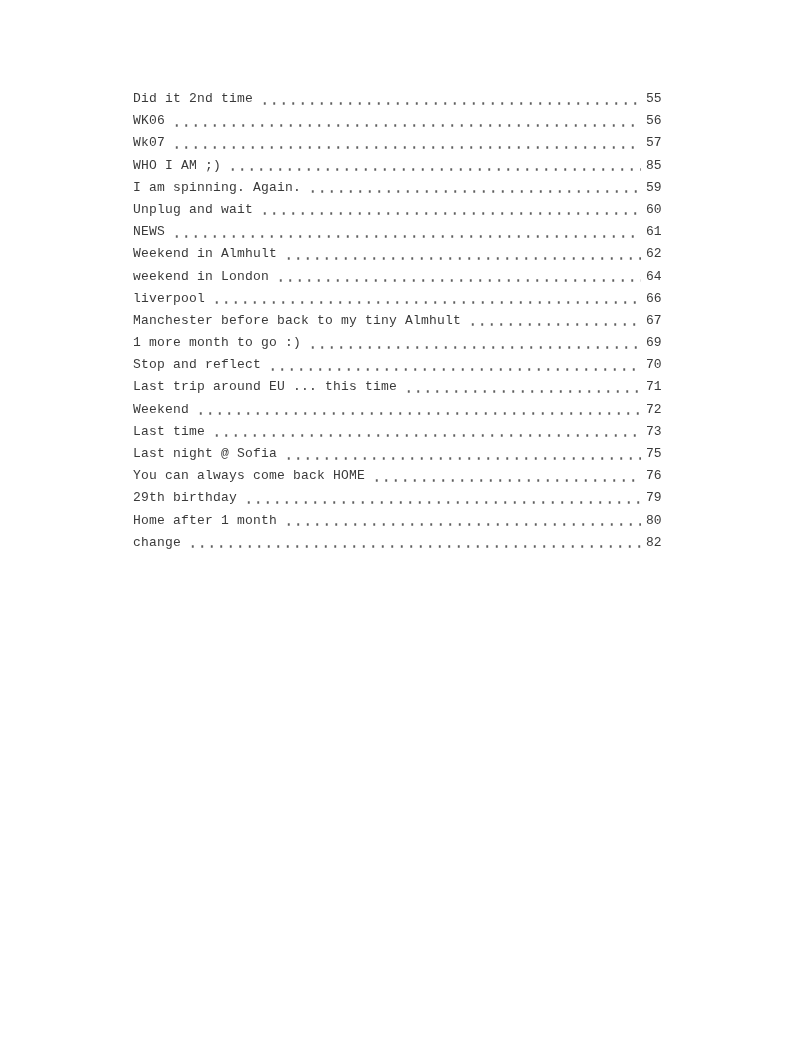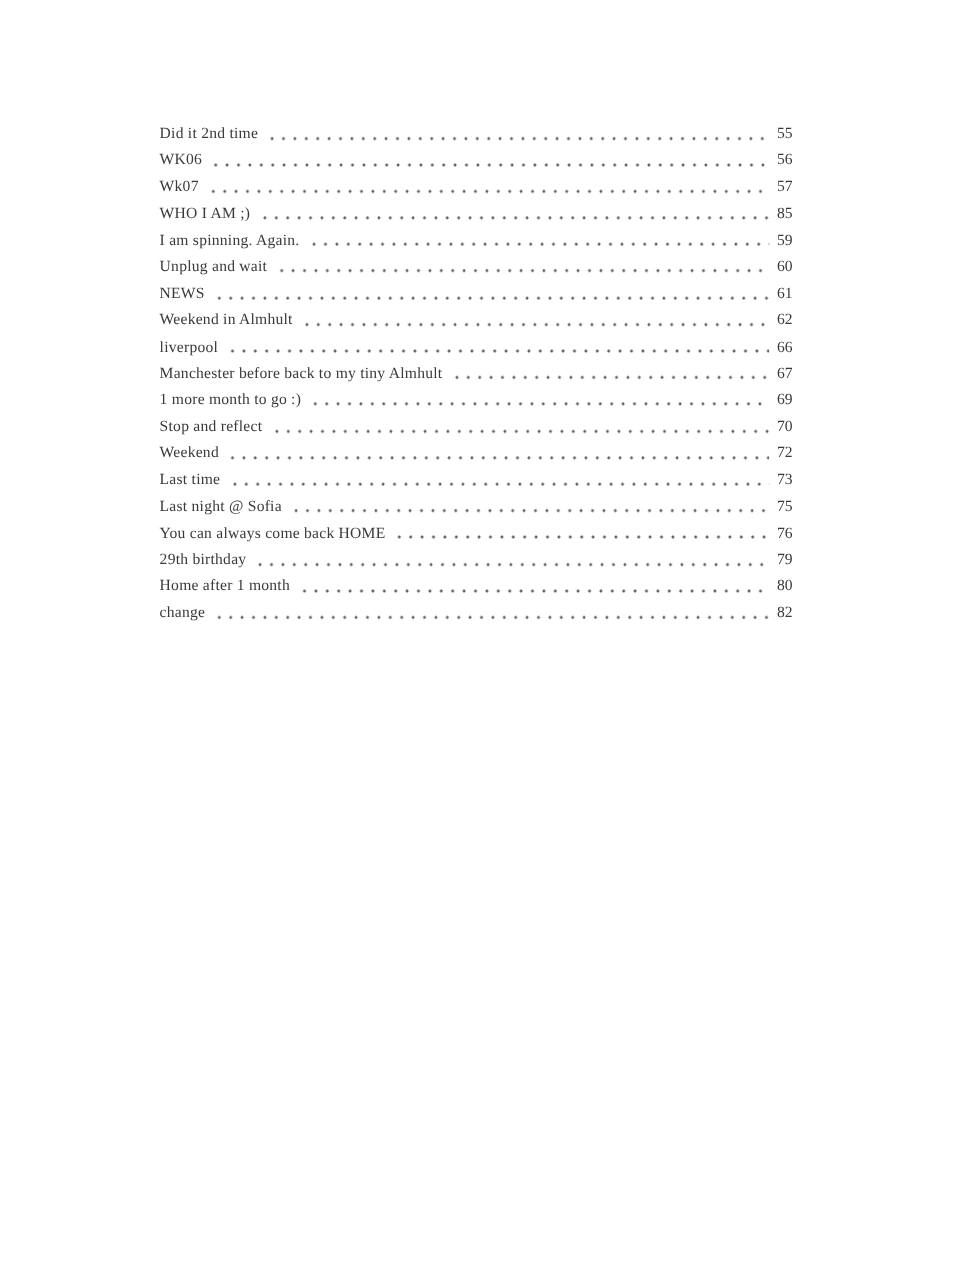--- a/index.html
+++ b/index.html
@@ -12,22 +12,23 @@
     width: 795px;
     height: 1063px;
     background: #ffffff;
     overflow: hidden;
     font-family: "Liberation Serif", "DejaVu Serif", serif;
     color: #3a3a3a;
   }
   .toc {
     position: absolute;
     left: 133px;
-    top: 100px;
+    top: 88px;
     width: 529px;
+    font-family: Liberation Mono, monospace;
   }
   .toc-row {
     display: flex;
     align-items: baseline;
     height: 22.2px;
     font-size: 13px;
     line-height: 22.2px;
     white-space: nowrap;
     cursor: default;
   }
@@ -39,21 +40,21 @@
     flex: 1 1 auto;
     align-self: stretch;
     margin: 0 5px 0 7px;
     background-image: radial-gradient(circle, #5e5e5e 1px, rgba(0,0,0,0) 1.4px);
     background-size: 9.5px 3px;
     background-repeat: repeat-x;
     background-position: 0 13.5px;
   }
   .toc-page {
     flex: 0 0 auto;
-    text-align: center;
+    text-align: left;
     min-width: 16px;
   }
 </style>
 </head>
 <body>
 
 <div class="page">
   <div class="toc">
   <div class="toc-row">
     <span class="toc-title">Did it 2nd time</span>
@@ -96,20 +97,25 @@
     <span class="toc-leader"></span>
     <span class="toc-page">61</span>
   </div>
 
   <div class="toc-row">
     <span class="toc-title">Weekend in Almhult</span>
     <span class="toc-leader"></span>
     <span class="toc-page">62</span>
   </div>
 
+  <div class="toc-row">
+    <span class="toc-title">weekend in London</span>
+    <span class="toc-leader"></span>
+    <span class="toc-page">64</span>
+  </div>
 
   <div class="toc-row">
     <span class="toc-title">liverpool</span>
     <span class="toc-leader"></span>
     <span class="toc-page">66</span>
   </div>
 
   <div class="toc-row">
     <span class="toc-title">Manchester before back to my tiny Almhult</span>
     <span class="toc-leader"></span>
@@ -121,20 +127,25 @@
     <span class="toc-leader"></span>
     <span class="toc-page">69</span>
   </div>
 
   <div class="toc-row">
     <span class="toc-title">Stop and reflect</span>
     <span class="toc-leader"></span>
     <span class="toc-page">70</span>
   </div>
 
+  <div class="toc-row">
+    <span class="toc-title">Last trip around EU ... this time</span>
+    <span class="toc-leader"></span>
+    <span class="toc-page">71</span>
+  </div>
 
   <div class="toc-row">
     <span class="toc-title">Weekend</span>
     <span class="toc-leader"></span>
     <span class="toc-page">72</span>
   </div>
 
   <div class="toc-row">
     <span class="toc-title">Last time</span>
     <span class="toc-leader"></span>

